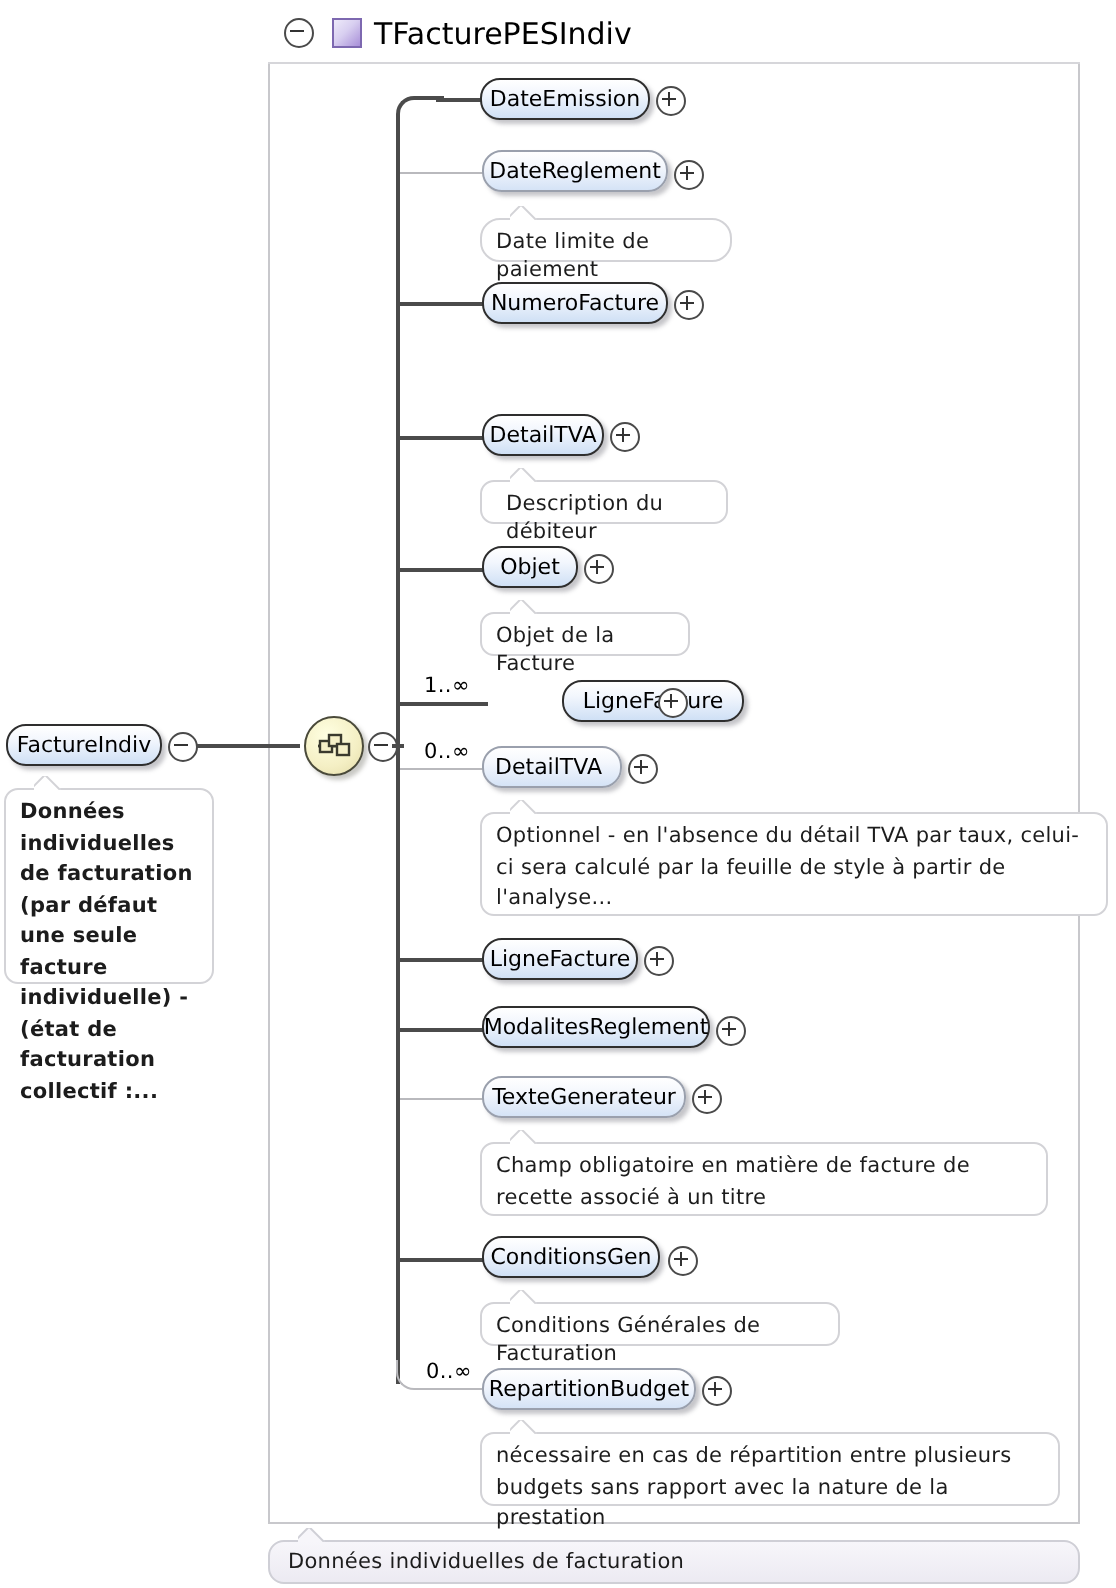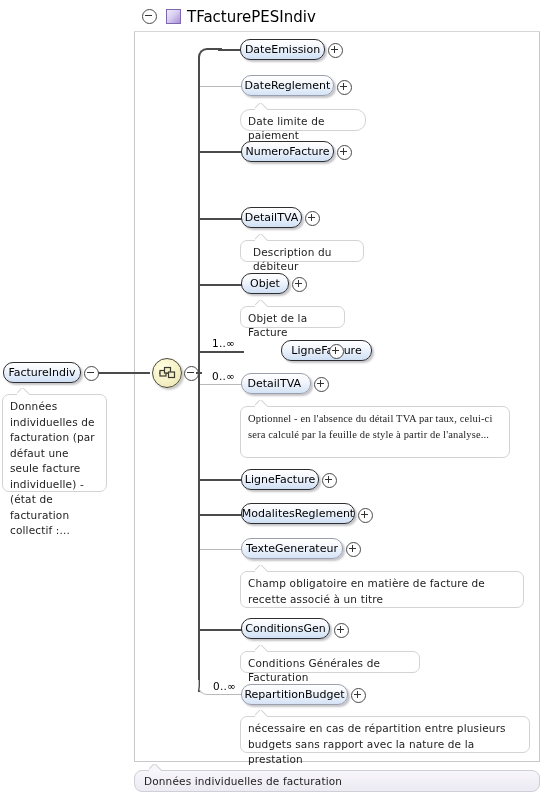--- a/index.html
+++ b/index.html
@@ -261,21 +261,21 @@
     <span class="toggle"></span>
     <span class="type-swatch"></span>
     <span class="hdr-label">TFacturePESIndiv</span>
   </div>
 
   <div class="node required" style="left:3px; top:362px; width:78px;">
     <span>FactureIndiv</span>
   </div>
   <span class="toggle toggle-abs" style="left:84px; top:366px;"></span>
 
-  <div class="anno" style="left:2px; top:394px; width:105px; height:98px;">
+  <div class="anno" style="left:2px; top:394px; width:105px; height:98px;font-weight:bold;">
     <span class="notch"></span>
     <span>Données individuelles de facturation (par défaut une seule facture individuelle) - (état de facturation collectif :...</span>
   </div>
 
   <div class="line-h" style="left:98px; top:372px; width:52px;"></div>
 
   <div class="seq-icon" style="left:152px; top:358px;">
     <svg width="28" height="28" viewBox="0 0 28 28">
       <line x1="6" y1="14" x2="22" y2="14" stroke="#3a3a2e" stroke-width="1.4"></line>
       <rect x="7" y="11.5" width="6" height="5.5" fill="#f5f0c8" stroke="#3a3a2e" stroke-width="1.2"></rect>
@@ -340,21 +340,21 @@
     <span>LigneFacture</span>
   </div>
   <span class="toggle plus toggle-abs" style="left:329px; top:344px;"></span>
 
   <div class="line-h thin" style="left:200px; top:384px; width:44px;"></div>
   <span class="card" style="left:212px; top:370px;">0..∞</span>
   <div class="node optional" style="left:241px; top:373px; width:70px;justify-content:flex-end;">
     <span>DetailTVA</span>
   </div>
   <span class="toggle plus toggle-abs" style="left:314px; top:377px;"></span>
-  <div class="anno" style="left:240px; top:406px; width:270px; height:52px;font-family:Liberation Serif, serif;">
+  <div class="anno" style="left:240px; top:406px; width:314px; height:52px;">
     <span class="notch"></span>
     <span>Optionnel - en l'absence du détail TVA par taux, celui-ci sera calculé par la feuille de style à partir de l'analyse...</span>
   </div>
 
   <div class="line-h" style="left:200px; top:479px; width:44px;"></div>
   <div class="node required" style="left:241px; top:469px; width:78px;">
     <span>LigneFacture</span>
   </div>
   <span class="toggle plus toggle-abs" style="left:322px; top:473px;"></span>
 

